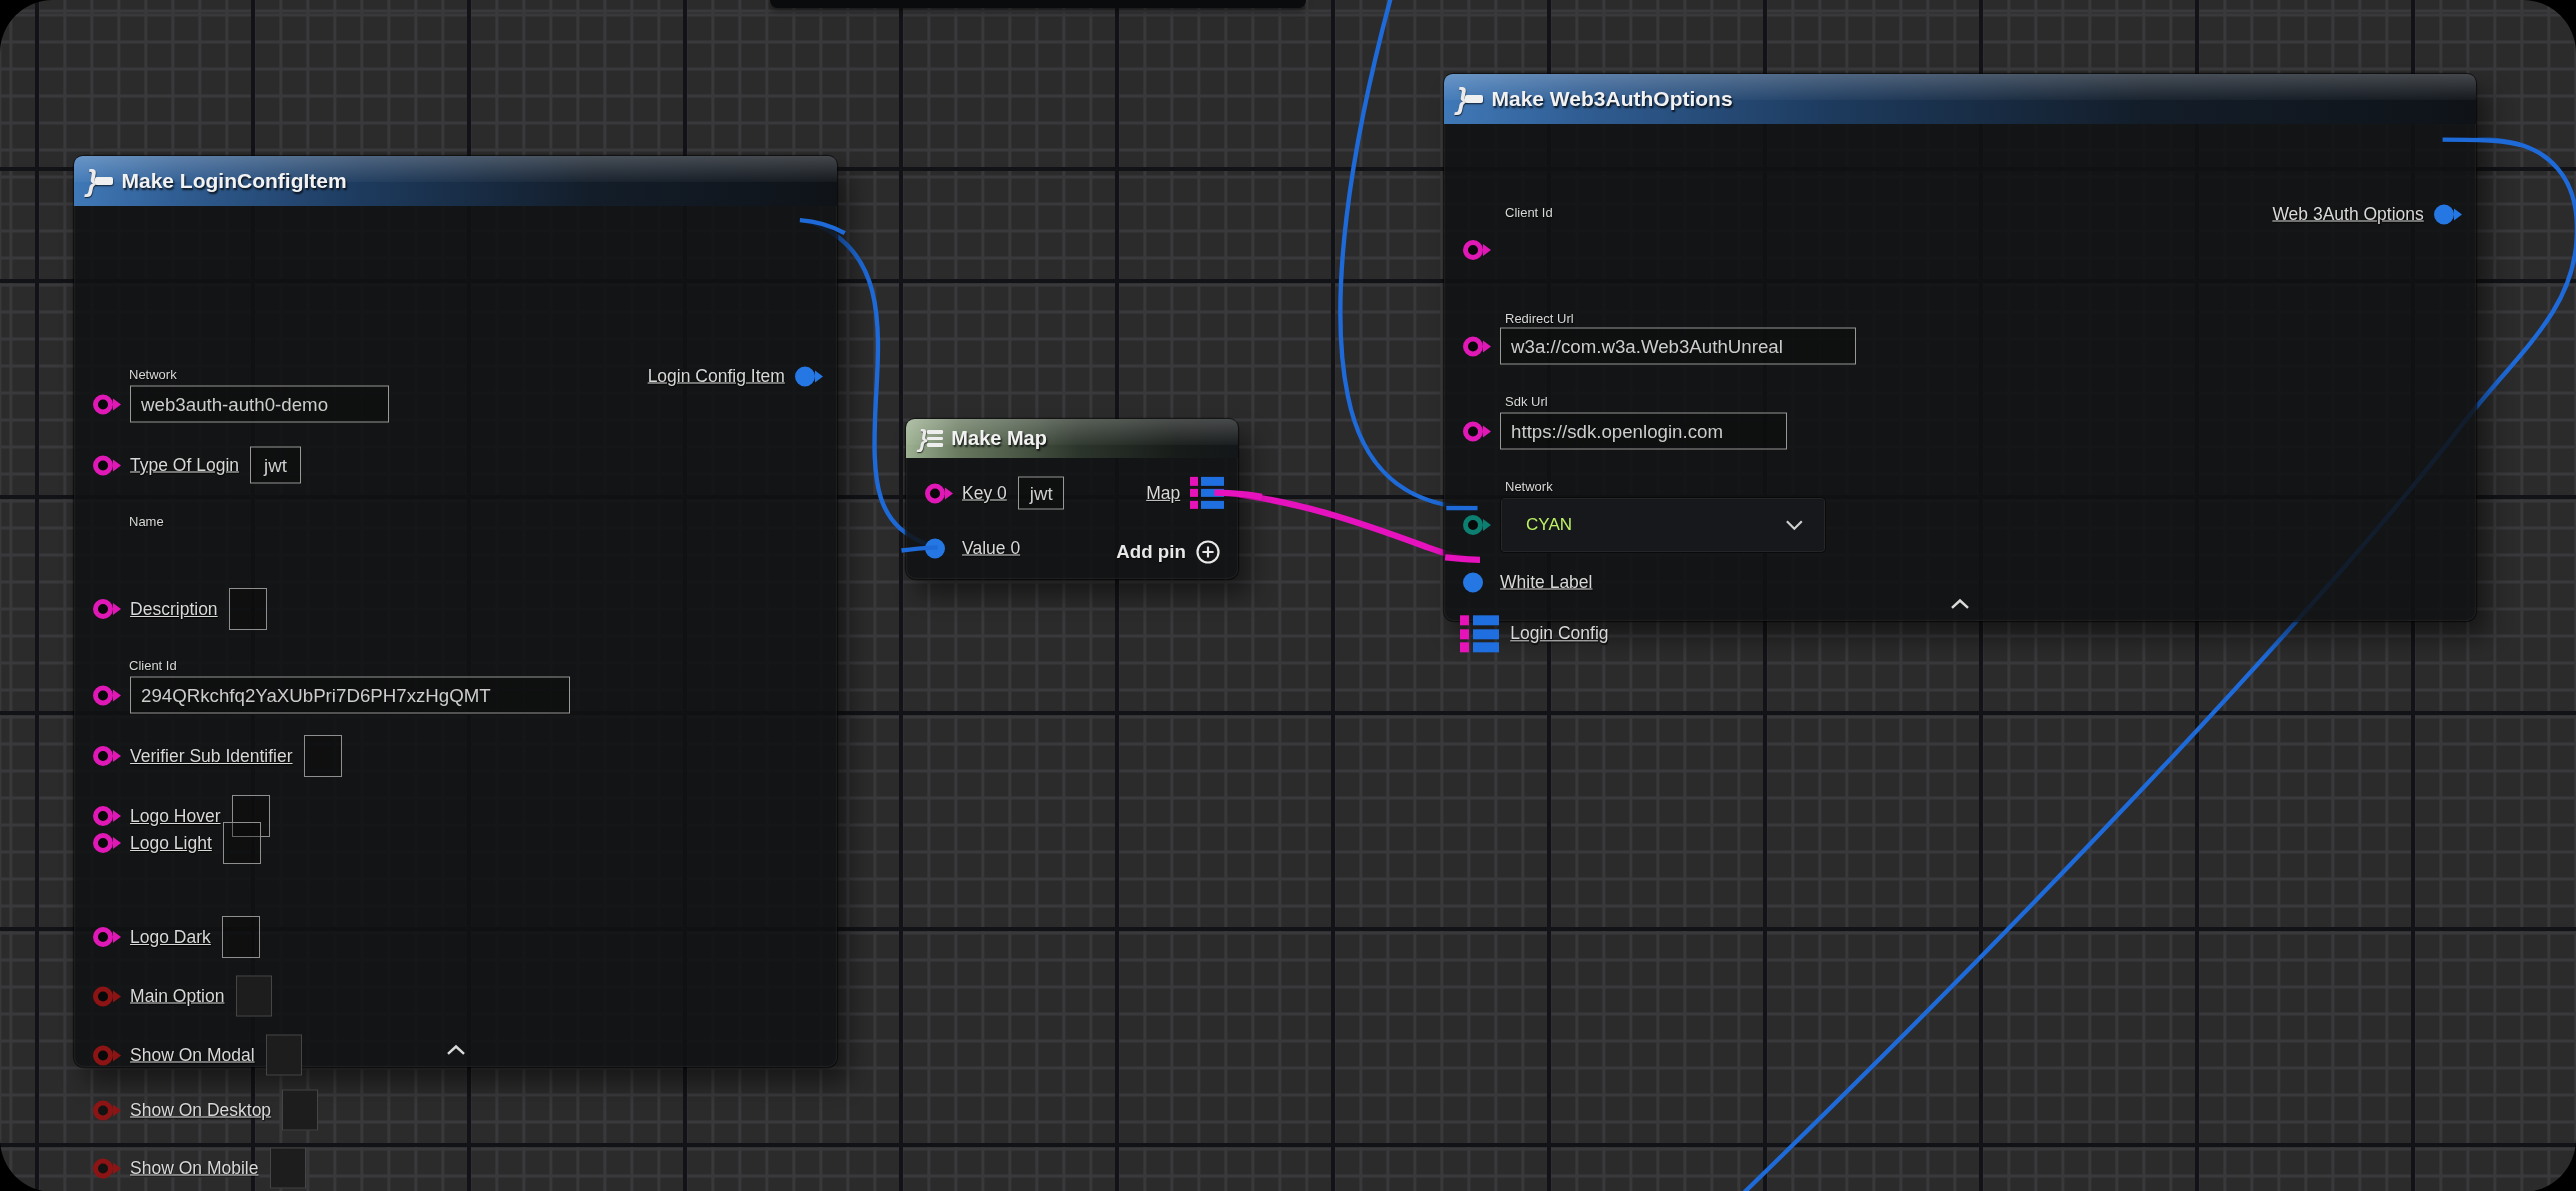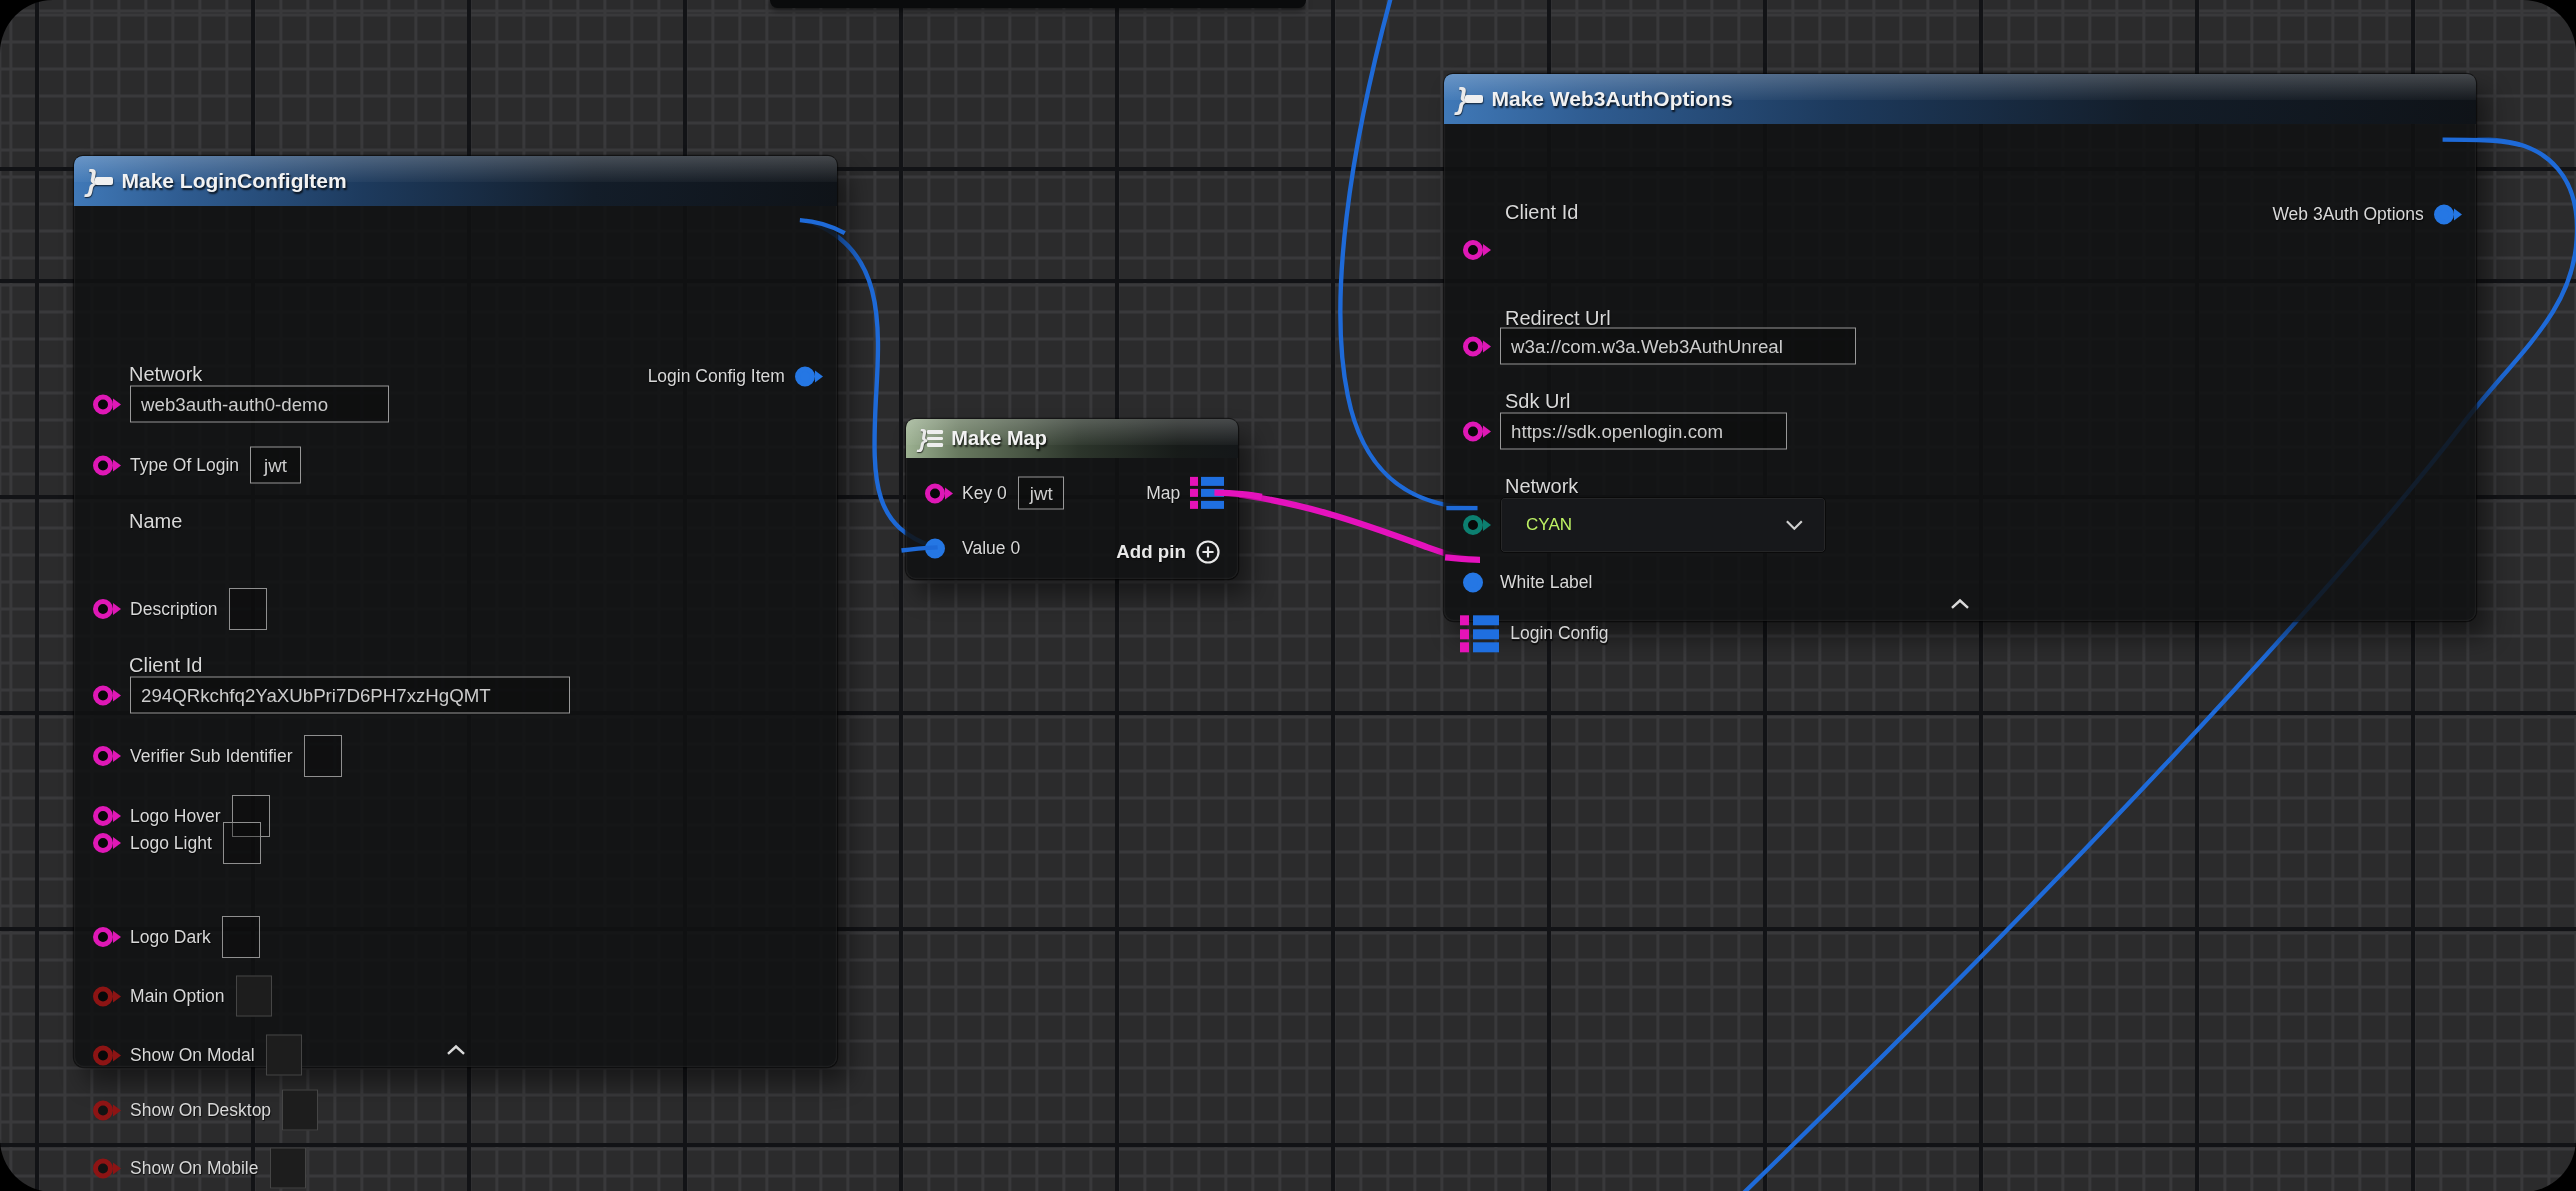--- a/index.html
+++ b/index.html
@@ -33,23 +33,23 @@
     text-shadow:1.2px 1.9px 1.9px rgba(0,0,0,0.8);margin-left:8.7px;}
   .hicon{position:relative;display:flex;align-items:center;}
   .hicon .brace{color:#eaeaea;font-size:29px;font-weight:bold;line-height:29px;
     text-shadow:0.6px 1.2px 1.2px rgba(0,0,0,0.7);}
   .hicon .bar{width:17.5px;height:8.7px;background:#f0f0f0;border-radius:1.9px;margin-left:-2.5px;
     box-shadow:0.6px 1.2px 1.2px rgba(0,0,0,0.6);}
   .hicon .lines{display:flex;flex-direction:column;gap:3.1px;margin-left:-1.2px;}
   .hicon .lines i{display:block;width:16px;height:3.7px;background:#eee;border-radius:1.2px;}
   
   .frow{position:absolute;left:18.7px;display:flex;align-items:center;gap:11.2px;transform:translateY(-50%);}
-  .flabel{position:absolute;left:55px;transform:translateY(-50%);color:#d8d8d8;font-size:20px;
+  .flabel{position:absolute;left:55px;transform:translateY(-50%);color:#d8d8d8;font-size:13px;
     text-shadow:0.6px 1.2px 1.2px rgba(0,0,0,0.8);white-space:nowrap;}
-  .ilabel{color:#d8d8d8;font-size:17.5px;text-shadow:0.6px 1.2px 1.2px rgba(0,0,0,0.8);white-space:nowrap;}
+  .ilabel{color:#d8d8d8;font-size:17.5px;text-shadow:0.6px 1.2px 1.2px rgba(0,0,0,0.8);white-space:nowrap;text-decoration:underline;}
   .out-row{position:absolute;right:16px;display:flex;align-items:center;gap:10px;transform:translateY(-50%);}
   
   .pin{position:relative;width:10px;height:10px;border:5.6px solid currentColor;border-radius:50%;
     background:rgba(0,0,0,0.55);flex:0 0 auto;}
   .pin::after{content:"";position:absolute;left:calc(100% + 5px);top:50%;transform:translateY(-50%);
     border-top:6.2px solid transparent;border-bottom:6.2px solid transparent;border-left:8px solid currentColor;}
   .pin{margin-right:6.2px;}
   .pin.filled{background:currentColor;}
   .pin.noarrow::after{display:none;}
   .pin-pink{color:#df18b6;}

